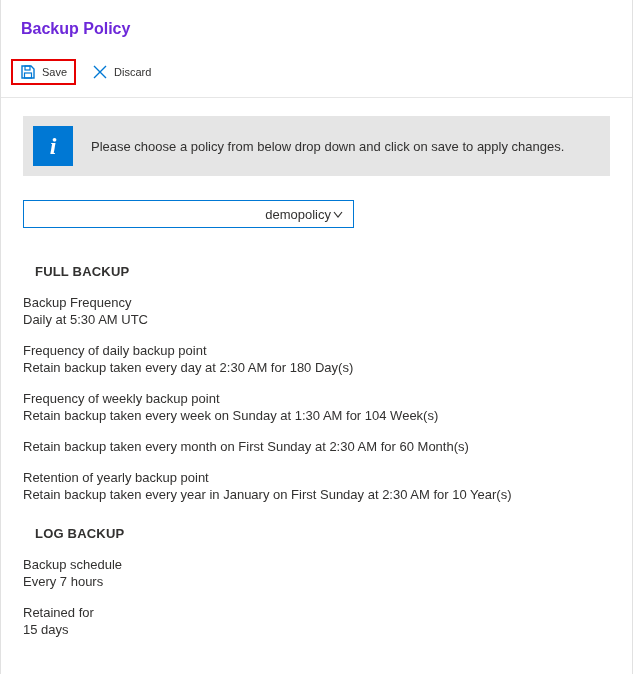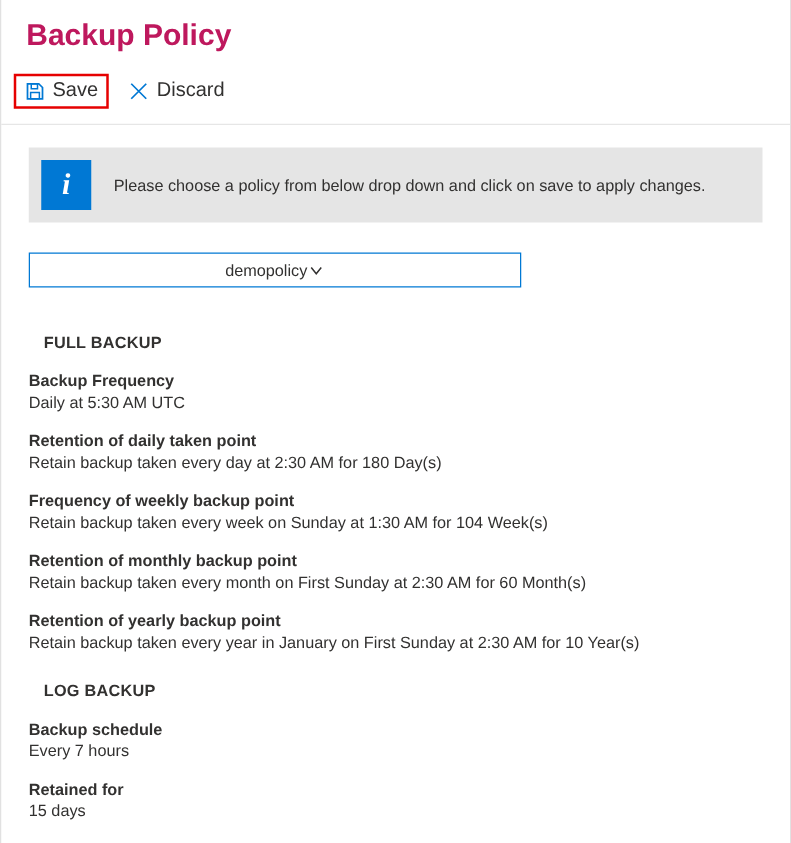--- a/index.html
+++ b/index.html
@@ -17,43 +17,43 @@
       min-height: 674px;
       position: relative;
     }
     .header {
       display: flex;
       align-items: center;
       justify-content: space-between;
       padding: 14px 20px 10px 20px;
     }
     .title {
-      font-size: 24px;
+      font-size: 16px;
       font-weight: 600;
-      color: #be185d;
+      color: #6d28d9;
     }
     .close-btn {
       font-size: 18px;
       color: #605e5c;
       cursor: pointer;
       padding: 4px;
     }
     .toolbar {
       display: flex;
       align-items: center;
       gap: 8px;
       padding: 6px 10px 12px 10px;
       border-bottom: 1px solid #e6e6e6;
     }
     .tool-btn {
       display: inline-flex;
       align-items: center;
       gap: 6px;
       padding: 4px 8px;
-      font-size: 16px;
+      font-size: 11px;
       color: #323130;
       cursor: pointer;
       background: transparent;
       border: none;
     }
     .save-highlight {
       border: 2.5px solid #e60000;
       padding: 3px 7px;
     }
     .icon-save svg { width: 16px; height: 16px; display:block; }
@@ -81,45 +81,45 @@
       font-style: italic;
       font-weight: 700;
       font-size: 24px;
       flex-shrink: 0;
     }
     .info-text {
       font-size: 13px;
       color: #323130;
     }
     .dropdown {
-      width: 394px;
+      width: 331px;
       border: 1.5px solid #0078d4;
       height: 28px;
       display: flex;
       align-items: center;
-      justify-content: center;
+      justify-content: flex-end;
       padding: 0 8px;
       font-size: 13px;
       cursor: pointer;
       margin-bottom: 36px;
     }
     .chevron svg { width:14px; height:14px; display:block; }
     .section-heading {
       font-size: 13px;
       font-weight: 700;
       margin-bottom: 16px;
       letter-spacing: 0.2px;
       margin-left: 12px;
     }
     .field {
       margin-bottom: 16px;
     }
     .field-label {
       font-size: 13px;
-      font-weight: 700;
+      font-weight: 400;
       margin-bottom: 2px;
     }
     .field-value {
       font-size: 13px;
       font-weight: 400;
       color: #323130;
     }
     .log-section {
       margin-top: 24px;
     }
@@ -179,31 +179,30 @@
 
     <div>
       <div class="section-heading">FULL BACKUP</div>
 
       <div class="field">
         <div class="field-label">Backup Frequency</div>
         <div class="field-value">Daily at 5:30 AM UTC</div>
       </div>
 
       <div class="field">
-        <div class="field-label">Retention of daily taken point</div>
+        <div class="field-label">Frequency of daily backup point</div>
         <div class="field-value">Retain backup taken every day at 2:30 AM for 180 Day(s)</div>
       </div>
 
       <div class="field">
         <div class="field-label">Frequency of weekly backup point</div>
         <div class="field-value">Retain backup taken every week on Sunday at 1:30 AM for 104 Week(s)</div>
       </div>
 
       <div class="field">
-        <div class="field-label">Retention of monthly backup point</div>
         <div class="field-value">Retain backup taken every month on First Sunday at 2:30 AM for 60 Month(s)</div>
       </div>
 
       <div class="field">
         <div class="field-label">Retention of yearly backup point</div>
         <div class="field-value">Retain backup taken every year in January on First Sunday at 2:30 AM for 10 Year(s)</div>
       </div>
     </div>
 
     <div class="log-section">

